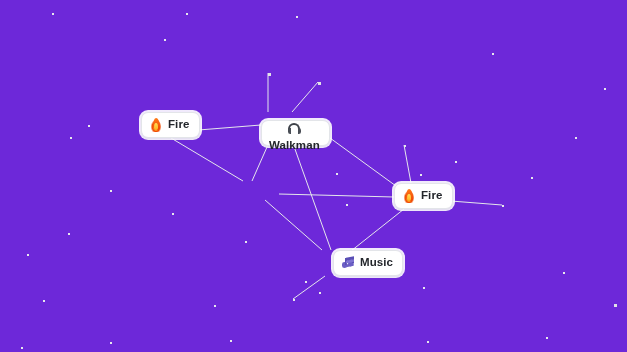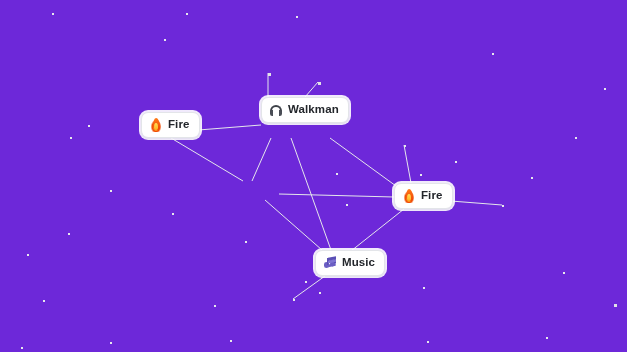--- a/index.html
+++ b/index.html
@@ -223,29 +223,29 @@
       <line x1="292" y1="112" x2="318" y2="82" stroke="#e5e6ec" stroke-width="1"></line>
       <line x1="325" y1="276" x2="293" y2="299" stroke="#e5e6ec" stroke-width="1"></line>
       <line x1="411" y1="183" x2="404" y2="145" stroke="#e5e6ec" stroke-width="1"></line>
     </svg>
 
   <div id="nodes-layer">
       <div class="node" style="left: 141px; top: 112px;">
         <span class="node-emoji ico-fire"></span>
         <span class="node-label">Fire</span>
       </div>
-      <div class="node" style="left: 261px; top: 97px;">
+      <div class="node" style="left: 261px; top: 120px; flex-direction: column;">
         <span class="node-emoji ico-headphone"></span>
         <span class="node-label">Walkman</span>
       </div>
       <div class="node" style="left: 394px; top: 183px;">
         <span class="node-emoji ico-fire"></span>
         <span class="node-label">Fire</span>
       </div>
-      <div class="node" style="left: 315px; top: 250px;">
+      <div class="node" style="left: 333px; top: 250px;">
         <span class="node-emoji ico-music">
           <i class="stem-a"></i>
           <i class="stem-b"></i>
         </span>
         <span class="node-label">Music</span>
       </div>
     </div>
 
 </div>
 

